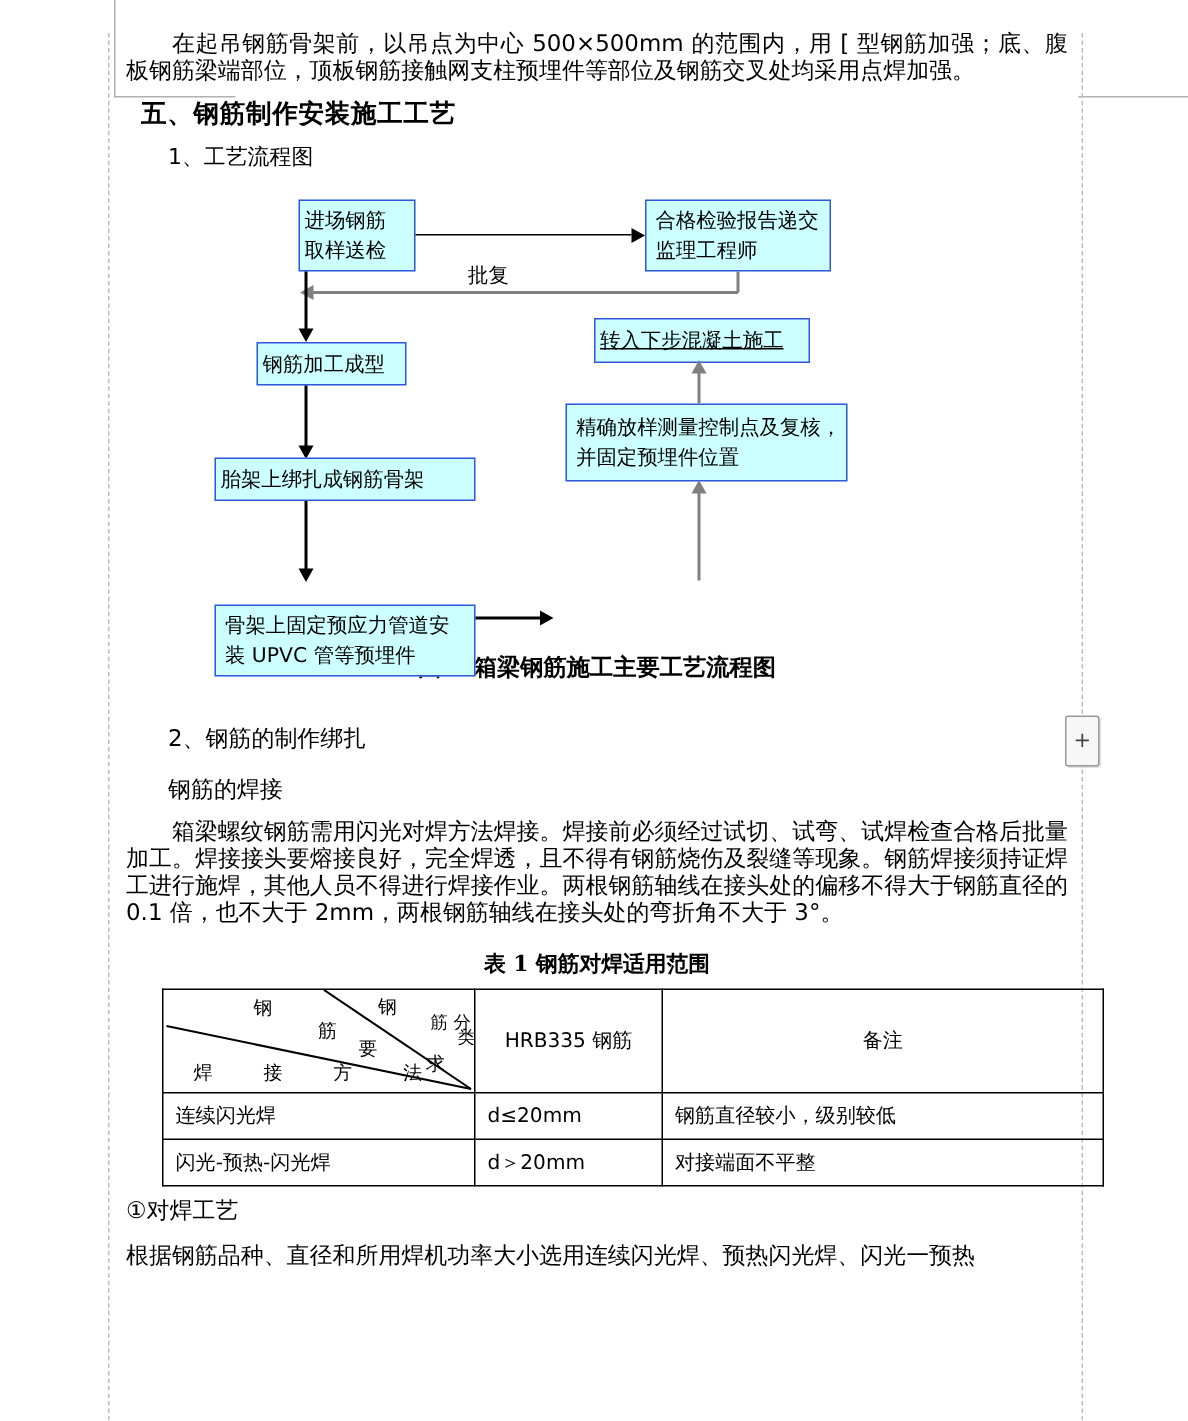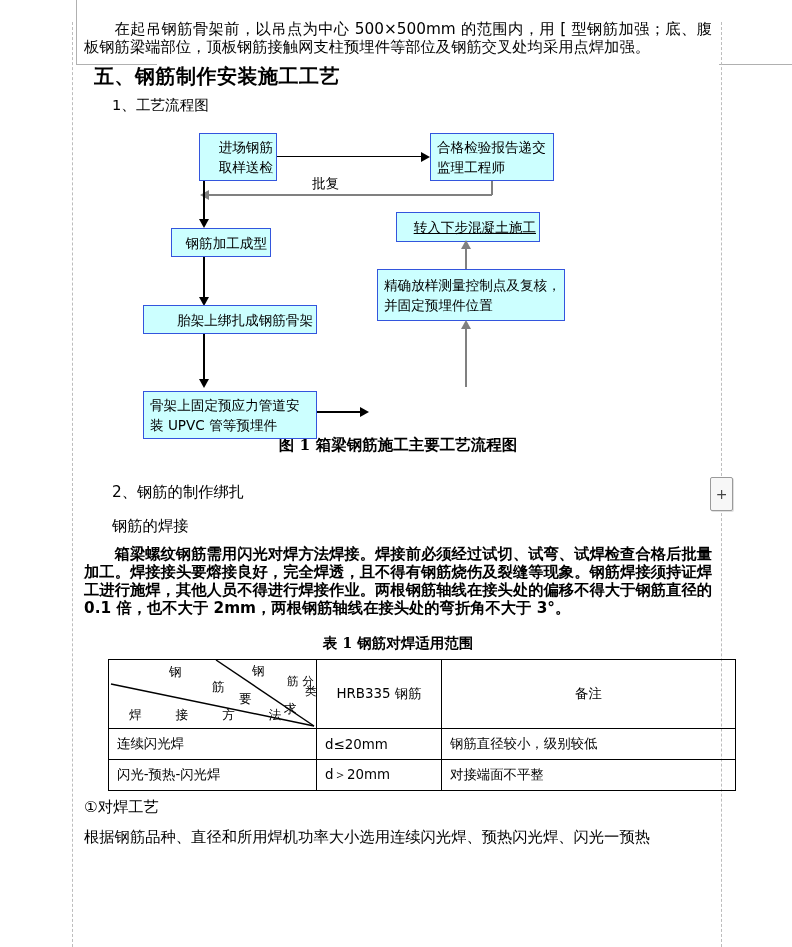--- a/index.html
+++ b/index.html
@@ -81,21 +81,21 @@
     text-align: justify;
     text-justify: inter-ideograph;
     letter-spacing: 0px;
   }
   p.indent2 { text-indent: 2em; }
 
   h2.section-title {
     margin: 5px 0 0 10px;
     font-family: "DejaVu Serif", "Liberation Serif", serif;
     font-weight: bold;
-    font-size: 20px;
+    font-size: 17px;
     line-height: 30px;
     color: #000;
     letter-spacing: 0.5px;
   }
 
   p.sub-item {
     margin: 0 0 0 28px;
     font-size: 14.6px;
     line-height: 28px;
     font-family: "DejaVu Sans", sans-serif;
@@ -132,21 +132,21 @@
     height: 313px;
     margin: 0;
   }
   .fc-box {
     position: absolute;
     background: #ccffff;
     border: 1px solid #3355dd;
     box-sizing: border-box;
     display: flex;
     flex-direction: column;
-    align-items: flex-end;
+    align-items: flex-start;
     justify-content: center;
     font-family: "DejaVu Sans", "Liberation Sans", sans-serif;
     font-size: 13.6px;
     line-height: 20px;
     color: #000;
     text-align: center;
     padding: 1px 3px;
   }
   .fc-box.left-align {
     align-items: flex-start;
@@ -300,41 +300,41 @@
         <span>精确放样测量控制点及复核，</span>
         <span>并固定预埋件位置</span>
       </div>
 
       <div class="fc-line gray" style="left:381px; top:124px; width:2px; height:26px;"></div>
       <div class="arrow-head ah-up" style="left:377px; top:121px;"></div>
 
       <div class="fc-line" style="left:119px; top:215px; width:1.5px; height:47px;"></div>
       <div class="arrow-head ah-down" style="left:115px; top:260px;"></div>
 
-      <div class="fc-box left-align" style="left:59px; top:272px; width:174px; height:48px;">
+      <div class="fc-box left-align" style="left:59px; top:284px; width:174px; height:48px;">
         <span>骨架上固定预应力管道安</span>
         <span>装 UPVC 管等预埋件</span>
       </div>
 
 
       <div class="fc-line" style="left:233px; top:292px; width:43px; height:1.5px;"></div>
       <div class="arrow-head ah-right" style="left:276px; top:288px;"></div>
 
       <div class="fc-line gray" style="left:381px; top:205px; width:2px; height:63px;"></div>
       <div class="arrow-head ah-up" style="left:377px; top:201px;"></div>
 
     </div>
 
     <p class="caption">图 1  箱梁钢筋施工主要工艺流程图</p>
 
     <p class="plain" style="margin-top:20px; margin-left:28px;">2、钢筋的制作绑扎</p>
 
     <p class="plain" style="margin-top:4px; margin-left:28px;">钢筋的焊接</p>
 
-    <p class="body-text indent2" style="margin-top:4px;font-weight:bold;">箱梁螺纹钢筋需用闪光对焊方法焊接。焊接前必须经过试切、试弯、试焊检查合格后批量加工。焊接接头要熔接良好，完全焊透，且不得有钢筋烧伤及裂缝等现象。钢筋焊接须持证焊工进行施焊，其他人员不得进行焊接作业。两根钢筋轴线在接头处的偏移不得大于钢筋直径的 0.1 倍，也不大于 2mm，两根钢筋轴线在接头处的弯折角不大于 3°。</p>
+    <p class="body-text indent2" style="margin-top:4px;">箱梁螺纹钢筋需用闪光对焊方法焊接。焊接前必须经过试切、试弯、试焊检查合格后批量加工。焊接接头要熔接良好，完全焊透，且不得有钢筋烧伤及裂缝等现象。钢筋焊接须持证焊工进行施焊，其他人员不得进行焊接作业。两根钢筋轴线在接头处的偏移不得大于钢筋直径的 0.1 倍，也不大于 2mm，两根钢筋轴线在接头处的弯折角不大于 3°。</p>
 
     <p class="table-caption" style="margin-top:14px;">表 1 钢筋对焊适用范围</p>
 
     <table class="weld-table">
       <tbody>
         <tr>
           <td class="col-a hdr-cell">
             <svg width="207" height="68" viewBox="0 0 207 68">
               <line x1="107" y1="0" x2="205" y2="66" stroke="#000" stroke-width="1.4"></line>
               <line x1="2" y1="24" x2="205" y2="66" stroke="#000" stroke-width="1.4"></line>

